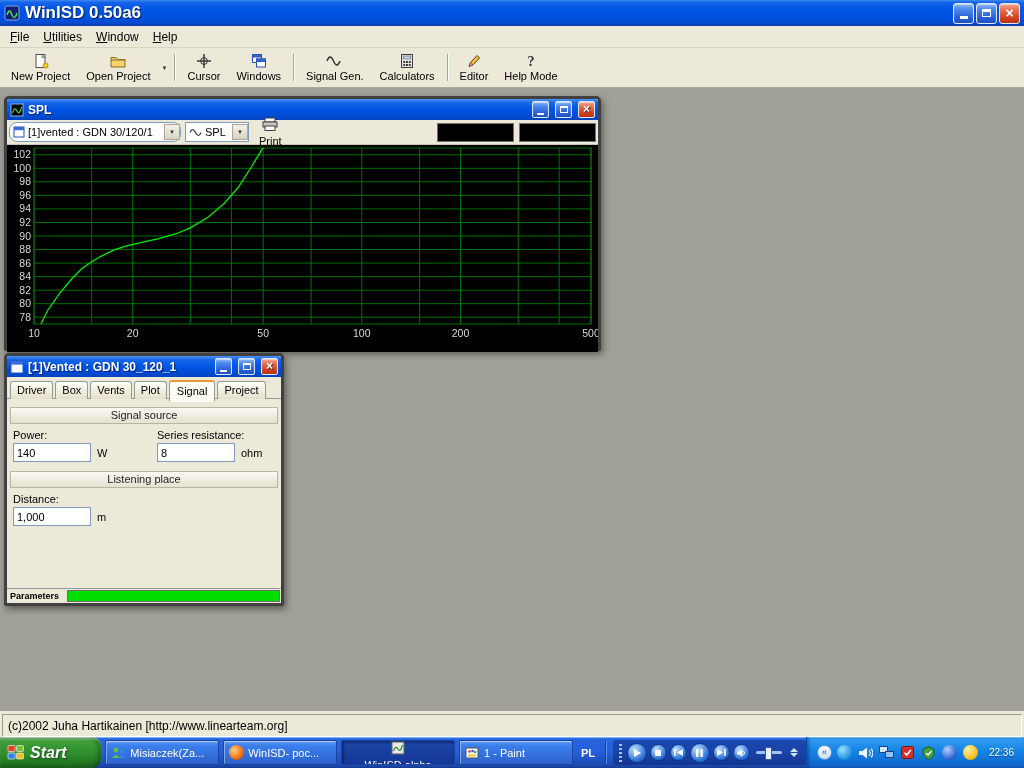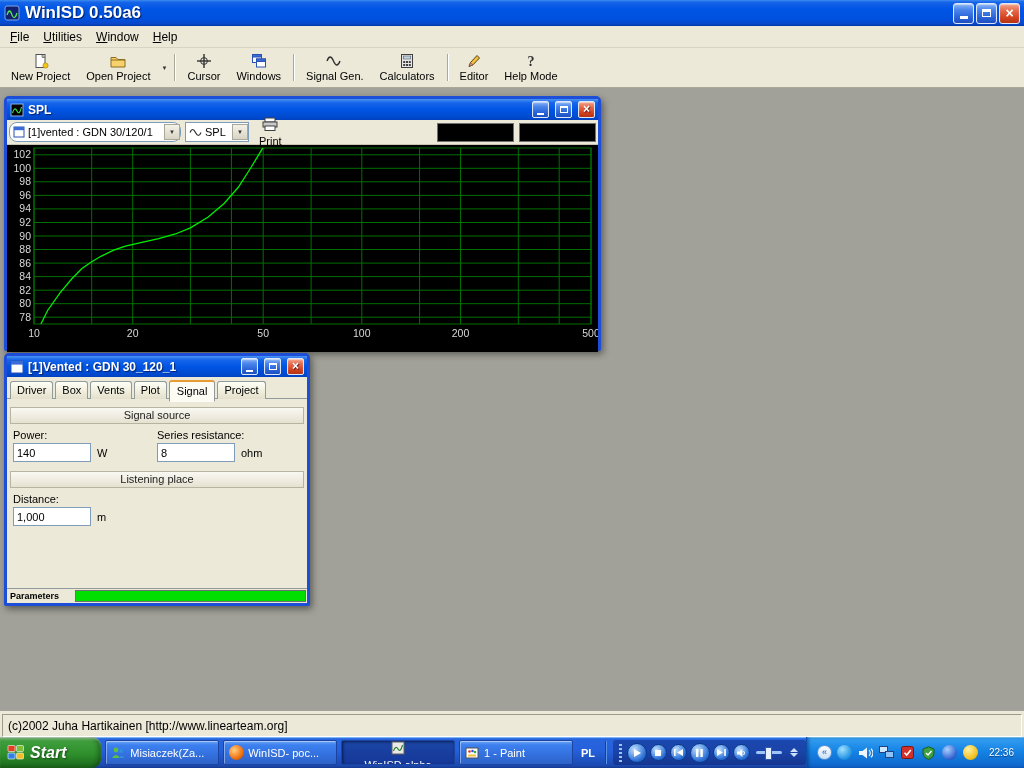--- a/index.html
+++ b/index.html
@@ -32,49 +32,49 @@
   .toolbar{position:absolute;left:0;top:48px;width:100%;height:40px;background:#ECE9D8;border-bottom:1px solid #ACA899;
     display:flex;align-items:stretch;padding:2px 3px;box-sizing:border-box;}
   .tool{display:flex;flex-direction:column;align-items:center;justify-content:center;padding:1px 7px;font-size:11px;color:#000;border:1px solid transparent;border-radius:2px;}
   .tool .ticon{height:16px;display:flex;align-items:center;margin-bottom:1px;}
   .tool-dd{display:flex;align-items:center;padding:0 3px;font-size:6px;color:#333;}
   .tsep{width:1px;background:#ACA899;box-shadow:1px 0 0 #fff;margin:4px 4px;}
 
   
   .mdi{position:absolute;left:0;top:88px;width:100%;height:623px;background:#A1A199;overflow:hidden;}
 
-  .child{position:absolute;border:3px solid #1d4ed8;border-radius:5px 5px 2px 2px;background:#ECE9D8;box-shadow:2px 3px 7px rgba(0,0,0,.45);box-sizing:border-box;}
+  .child{position:absolute;border:3px solid #404040;border-radius:5px 5px 2px 2px;background:#ECE9D8;box-shadow:2px 3px 7px rgba(0,0,0,.45);box-sizing:border-box;}
   .ctitle{height:21px;display:flex;align-items:center;gap:4px;padding:0 3px;color:#fff;font-weight:bold;font-size:12px;white-space:nowrap;
     background:linear-gradient(180deg,#4A93F2 0%,#1766EA 18%,#0055E5 50%,#0048CC 90%,#0040BC 100%);border-radius:2px 2px 0 0;text-shadow:1px 1px 1px rgba(0,0,40,.6);}
   .ctitle .ct-text{flex:1;}
 
   
   .spl-win{left:4px;top:8px;width:597px;height:255px;}
   .spl-toolbar{height:25px;background:#ECE9D8;display:flex;align-items:center;gap:4px;padding:2px 2px;box-sizing:border-box;border-bottom:1px solid #C8C4B4;}
   .combo{height:20px;background:#fff;border:1px solid #7F9DB9;display:flex;align-items:center;font-size:11px;padding-left:3px;box-sizing:border-box;gap:3px;color:#000;}
   .combo .arrow-btn{margin-left:auto;width:16px;height:16px;background:linear-gradient(#F4F2E8,#D8D4C4);border:1px solid #ACA899;display:flex;align-items:center;justify-content:center;font-size:6px;color:#333;box-sizing:border-box;}
   .combo-driver{width:172px;border-radius:8px;}
   .combo-graph{width:64px;}
   .printbtn{display:flex;align-items:center;gap:3px;font-size:11px;padding:2px 6px;color:#000;flex-direction:column;}
   .readout{width:77px;height:19px;background:#000;border:1px solid #707070;box-sizing:border-box;margin-left:1px;}
   .readout.first{margin-left:auto;}
   .chartbox{background:#000;}
 
   
-  .proj-win{left:4px;top:265px;width:306px;height:253px;}
+  .proj-win{left:4px;top:265px;width:280px;height:253px;}
   .tabs{display:flex;align-items:flex-start;height:22px;padding:3px 3px 0;background:#ECE9D8;border-bottom:1px solid #919B9C;box-sizing:border-box;}
   .tab{position:relative;top:1px;border:1px solid #919B9C;border-bottom:none;border-radius:3px 3px 0 0;padding:2px 6px 3px;font-size:11px;margin-right:2px;color:#000;
     background:linear-gradient(#FFFFF6,#EFECDB 60%,#E3DFCC);}
   .tab.active{top:0;padding:3px 7px 4px;background:#FCFBF4;border-top:2px solid #E89A34;z-index:2;margin-bottom:-1px;border-bottom:1px solid #FCFBF4;}
   .pcontent{position:relative;height:190px;background:#ECE9D8;font-size:11px;color:#000;}
   .ghead{position:absolute;left:3px;right:3px;height:15px;border:1px solid #B8B4A2;background:linear-gradient(#F9F8F2,#E6E2D1);text-align:center;line-height:14px;font-size:11px;color:#222;}
   .flabel{position:absolute;font-size:11px;}
   .txt{position:absolute;height:19px;width:78px;border:1px solid #7F9DB9;background:#fff;font-size:11px;padding:0 3px;box-sizing:border-box;font-family:inherit;color:#000;}
   .pstrip{position:absolute;left:0;right:0;bottom:0;height:14px;background:#ECE9D8;border-top:1px solid #919B9C;display:flex;align-items:stretch;}
-  .plabel{font-size:9px;font-weight:bold;padding:2px 16px 0 3px;white-space:nowrap;color:#000;}
+  .plabel{font-size:9px;font-weight:bold;padding:2px 8px 0 3px;white-space:nowrap;color:#000;}
   .pbar{flex:1;margin:1px 1px 1px 0;border:1px solid #6E6E6E;background:#00DF00;}
 
   
   .statusbar{position:absolute;left:0;top:711px;width:100%;height:26px;background:#ECE9D8;box-sizing:border-box;padding:3px 2px 2px;}
   .spanel{height:23px;border:1px solid;border-color:#9D9A88 #FFFFFF #FFFFFF #9D9A88;display:flex;align-items:center;padding:0 5px;font-size:12px;color:#000;box-sizing:border-box;}
 
   
   .taskbar{position:absolute;left:0;top:737px;width:100%;height:31px;display:flex;align-items:stretch;
     background:linear-gradient(180deg,#5A9CEE 0%,#2765DE 6%,#2460DA 45%,#1C49B0 92%,#15398F 100%);box-shadow:inset 0 1px 0 #7FB4F6;}
   .start-btn{width:98px;border-radius:0 9px 9px 0;display:flex;align-items:center;gap:5px;padding-left:7px;color:#fff;font-weight:bold;font-style:italic;font-size:16px;

